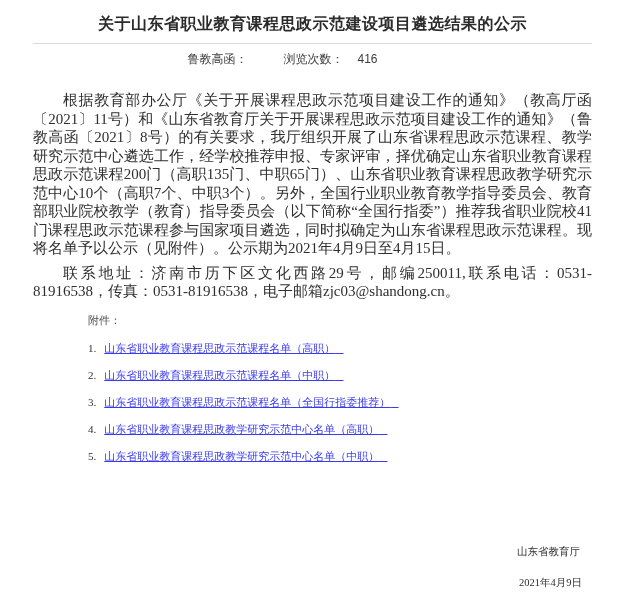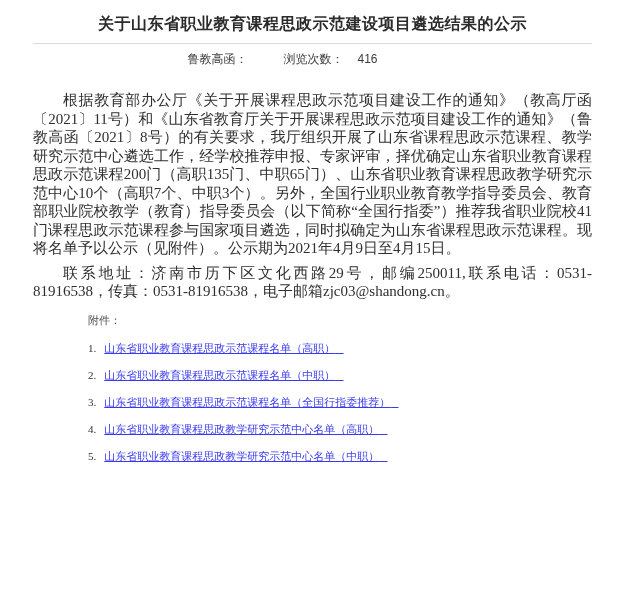--- a/index.html
+++ b/index.html
@@ -118,14 +118,18 @@
       <span class="att-num">3.</span><a href="#" class="att-link">山东省职业教育课程思政示范课程名单（全国行指委推荐）</a>
     </div>
     <div class="att-item">
       <span class="att-num">4.</span><a href="#" class="att-link">山东省职业教育课程思政教学研究示范中心名单（高职）</a>
     </div>
     <div class="att-item">
       <span class="att-num">5.</span><a href="#" class="att-link">山东省职业教育课程思政教学研究示范中心名单（中职）</a>
     </div>
   </div>
 
+  <div class="signature">
+    <div class="sig-org">山东省教育厅</div>
+    <div class="sig-date">2021年4月9日</div>
+  </div>
 
 </div>
 
 </body></html>

